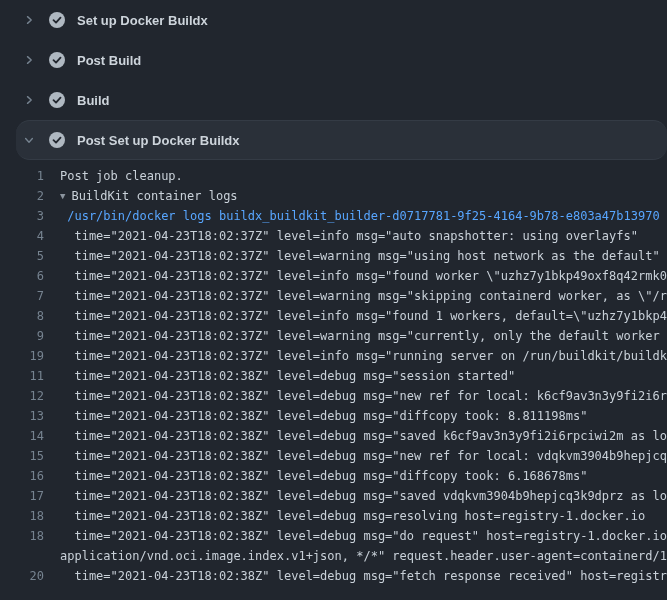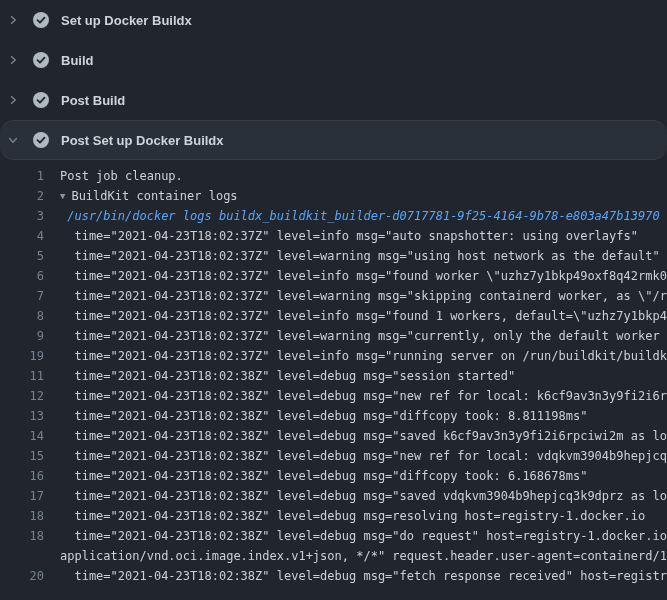--- a/index.html
+++ b/index.html
@@ -14,21 +14,21 @@
     --cmd:#58a6ff;
   }
   *{box-sizing:border-box;margin:0;padding:0;}
   html,body{width:667px;height:600px;overflow:hidden;}
   body{
     background:var(--bg);
     font-family:"Liberation Sans", sans-serif;
   }
   .step-header{
     display:flex;align-items:center;height:40px;
-    padding:0 16px 0 7px;cursor:pointer;
+    padding:0 16px 0 7px;cursor:pointer;margin-left:16px;
   }
   .step-header.expanded{
     background:var(--hl);
     border-top:1px solid var(--border);
     border-bottom:1px solid var(--border);
     border-radius:14px;
   }
   .chev{width:12px;height:12px;flex:none;margin-right:14px;display:flex;align-items:center;justify-content:center;}
   .chev svg{display:block;}
   .chev.down svg{transform:rotate(90deg);}
@@ -45,21 +45,21 @@
   }
   .log-row{
     display:flex;height:20px;overflow:hidden;white-space:pre;
   }
   .ln{
     flex:none;width:28px;margin-left:16px;margin-right:16px;
     text-align:right;color:var(--lnum);cursor:pointer;
     user-select:none;
   }
   .lt{flex:none;white-space:pre;text-align:center;}
-  .log-row.command .lt{color:var(--cmd);font-style:italic;}
+  .log-row.command .lt{color:var(--cmd);}
   .toggle{
     display:inline-block;font-size:9px;color:#8b949e;
     margin-right:6px;vertical-align:1px;
   }
 </style>
 </head>
 <body>
 
 <div>
 
@@ -83,36 +83,36 @@
       <svg width="12" height="12" viewBox="0 0 16 16">
           <path d="M6 3.5 L11 8 L6 12.5" fill="none" stroke="#768390" stroke-width="1.8" stroke-linecap="round" stroke-linejoin="round"></path>
         </svg>
     </span>
     <span class="check">
       <svg width="16" height="16" viewBox="0 0 16 16">
           <circle cx="8" cy="8" r="8" fill="#afb8c1"></circle>
           <path d="M4.5 8.2 L7 10.6 L11.5 5.6" fill="none" stroke="#21262e" stroke-width="1.8" stroke-linecap="round" stroke-linejoin="round"></path>
         </svg>
     </span>
-    <span class="step-title">Build</span>
+    <span class="step-title">Post Build</span>
   </div>
 
   <div class="step-header">
     <span class="chev">
       <svg width="12" height="12" viewBox="0 0 16 16">
           <path d="M6 3.5 L11 8 L6 12.5" fill="none" stroke="#768390" stroke-width="1.8" stroke-linecap="round" stroke-linejoin="round"></path>
         </svg>
     </span>
     <span class="check">
       <svg width="16" height="16" viewBox="0 0 16 16">
           <circle cx="8" cy="8" r="8" fill="#afb8c1"></circle>
           <path d="M4.5 8.2 L7 10.6 L11.5 5.6" fill="none" stroke="#21262e" stroke-width="1.8" stroke-linecap="round" stroke-linejoin="round"></path>
         </svg>
     </span>
-    <span class="step-title">Post Build</span>
+    <span class="step-title">Build</span>
   </div>
 
   <div class="step-header expanded">
     <span class="chev down">
       <svg width="12" height="12" viewBox="0 0 16 16">
           <path d="M6 3.5 L11 8 L6 12.5" fill="none" stroke="#768390" stroke-width="1.8" stroke-linecap="round" stroke-linejoin="round"></path>
         </svg>
     </span>
     <span class="check">
       <svg width="16" height="16" viewBox="0 0 16 16">

